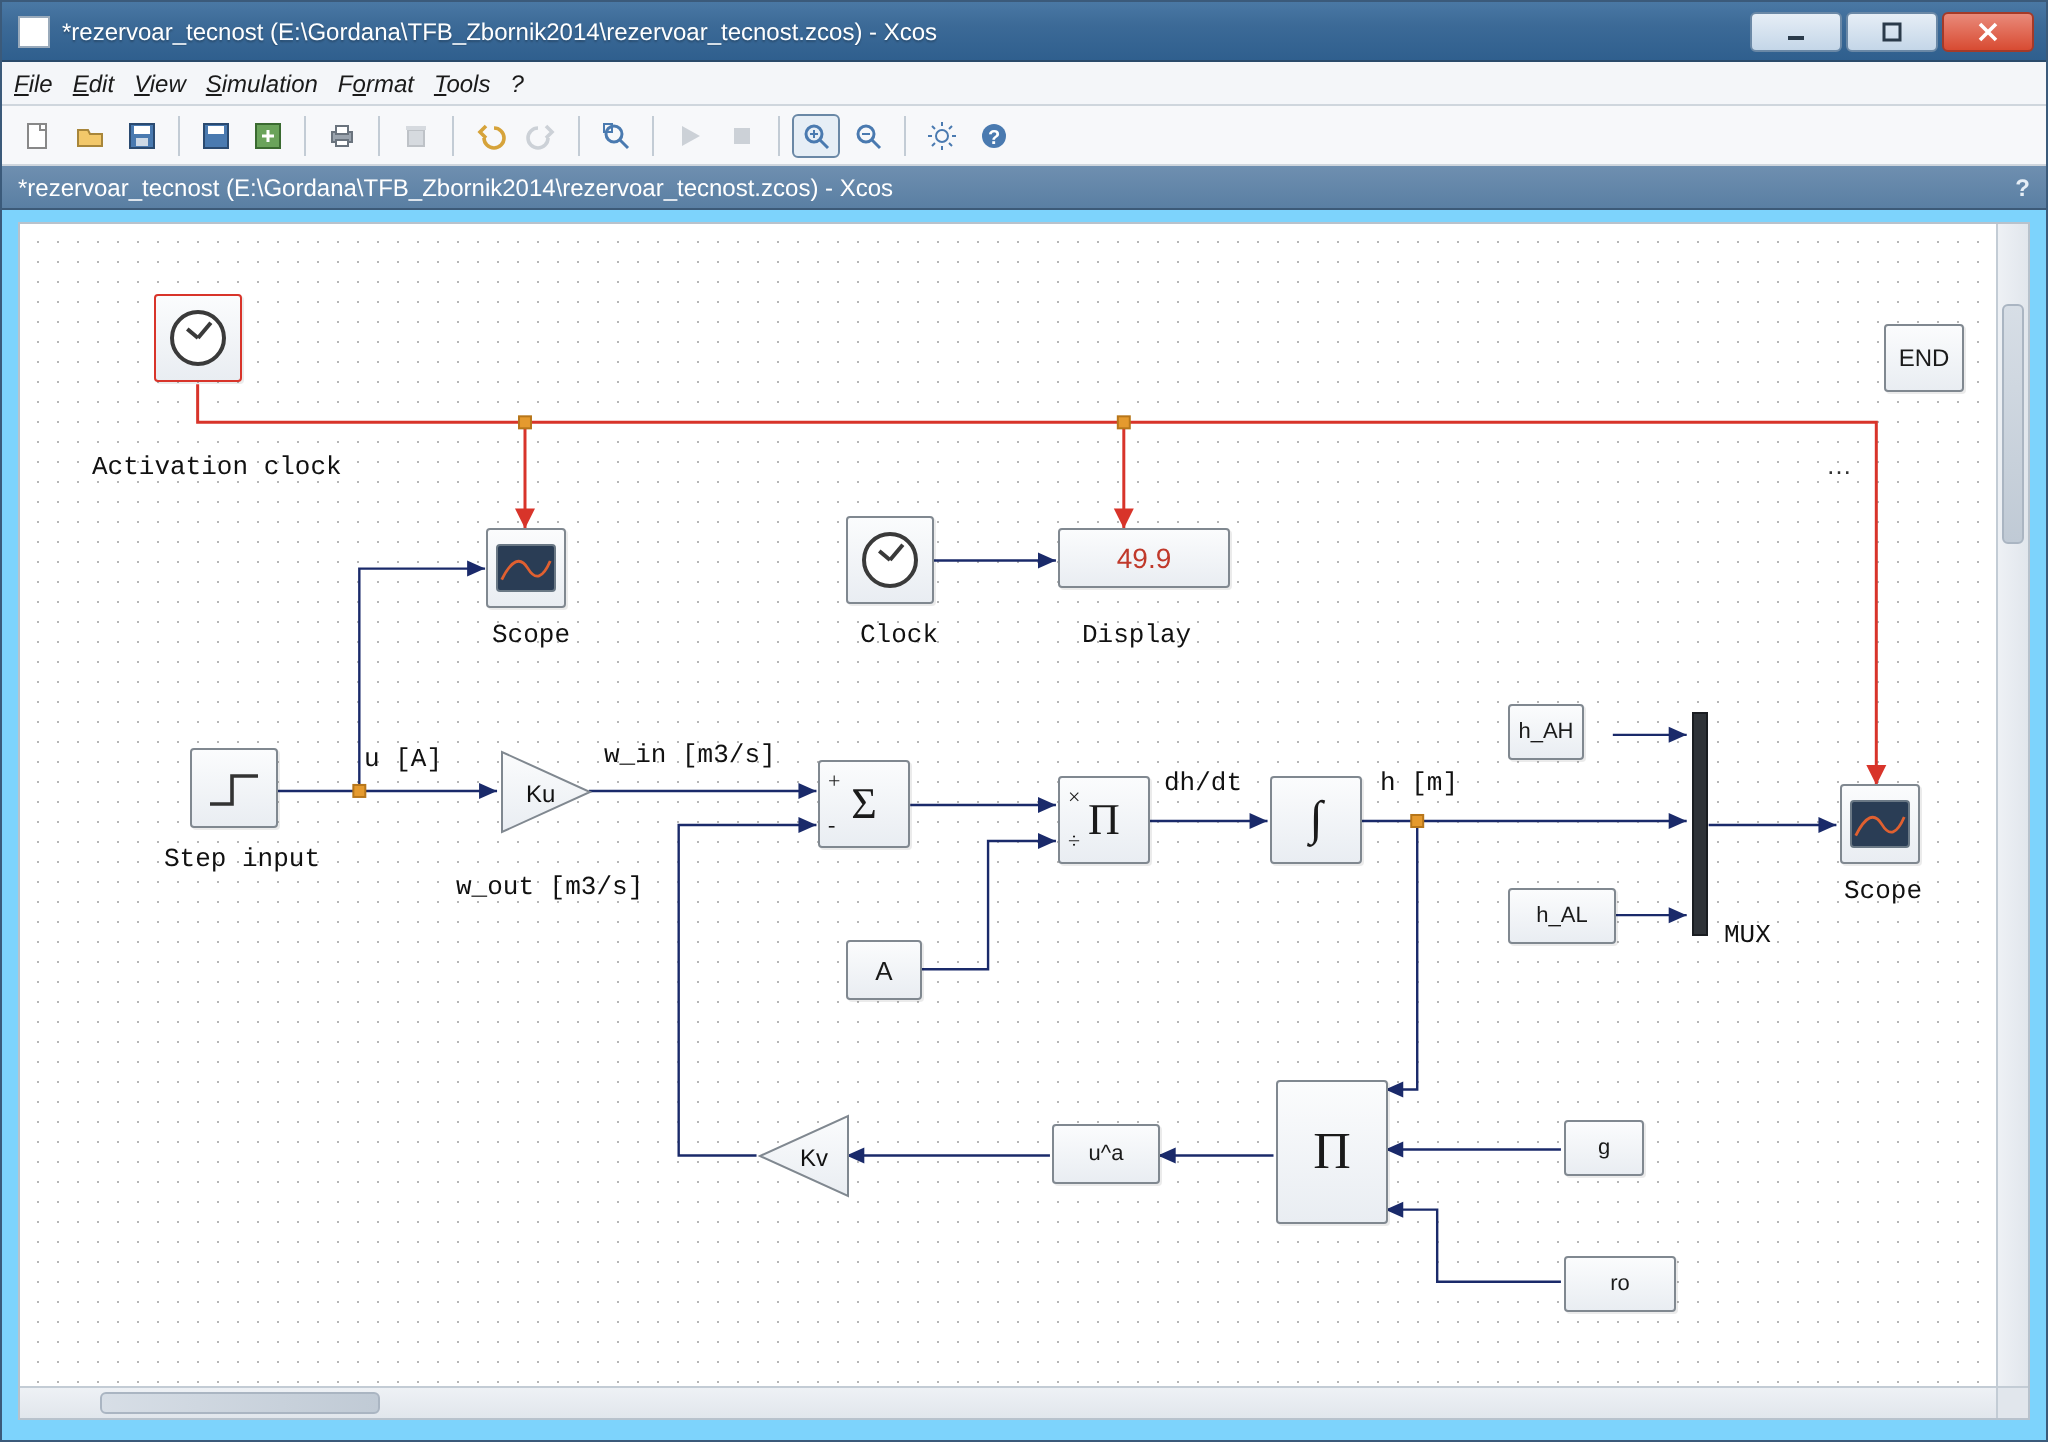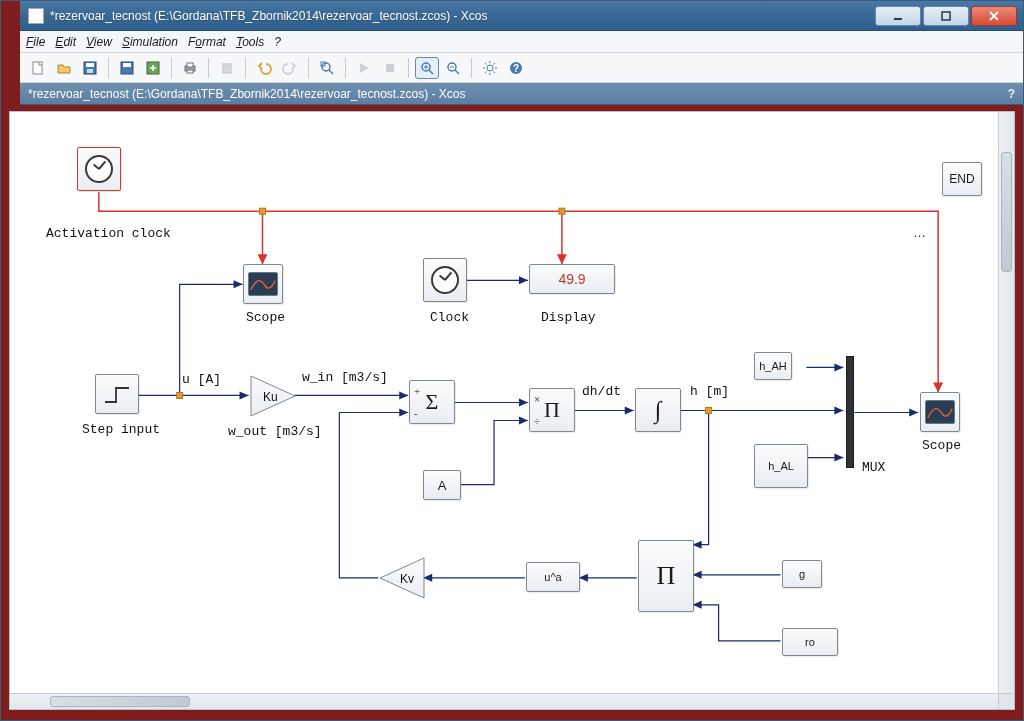--- a/index.html
+++ b/index.html
@@ -3,24 +3,23 @@
 <meta charset="utf-8">
 <style>
   * { box-sizing: border-box; }
   html, body { margin: 0; padding: 0; font-family: "Segoe UI", Tahoma, sans-serif; font-size: 12px; }
   body { background: #fff; }
 
   
   .window {
     width: 1024px; height: 721px;
     border: 1px solid #3b5a7a;
-    background: #7f1d1d;
+    background: #7dd3fc;
     position: relative;
     box-shadow: 0 0 0 1px rgba(0,0,0,0.05);
-    padding-left: 19px;
   }
   .titlebar {
     height: 30px;
     background: linear-gradient(to bottom, #4a78a4 0%, #3c6a97 40%, #2f5f8e 100%);
     color: #fff;
     display: flex; align-items: center;
     padding: 0 6px 0 8px;
     position: relative;
     border-bottom: 1px solid #2a4a6a;
   }
@@ -410,42 +409,42 @@
           <defs>
               <linearGradient id="g1" x1="0" y1="0" x2="0" y2="1">
                 <stop offset="0" stop-color="#fbfcfd"></stop>
                 <stop offset="1" stop-color="#e9edf2"></stop>
               </linearGradient>
             </defs>
           <text x="14" y="27" font-size="12" fill="#111">Ku</text>
         </svg>
       </div>
       <div class="label" style="left:292px;top:258px">w_in [m3/s]</div>
-      <div class="label" style="left:218px;top:312px">w_out [m3/s]</div>
+      <div class="label" style="left:218px;top:324px">w_out [m3/s]</div>
 
       <div class="blk" style="left:399px;top:268px;width:46px;height:44px;font-family:serif">
         <span style="position:absolute;left:4px;top:4px;font-size:11px">+</span>
         <span style="position:absolute;left:4px;bottom:4px;font-size:11px">-</span>
         <span style="font-size:22px">Σ</span>
       </div>
 
       <div class="blk" style="left:413px;top:358px;width:38px;height:30px">A</div>
 
       <div class="blk" style="left:519px;top:276px;width:46px;height:44px;font-family:serif">
         <span style="position:absolute;left:4px;top:4px;font-size:11px">×</span>
         <span style="position:absolute;left:4px;bottom:4px;font-size:11px">÷</span>
         <span style="font-size:22px">Π</span>
       </div>
       <div class="label" style="left:572px;top:272px">dh/dt</div>
 
       <div class="blk" style="left:625px;top:276px;width:46px;height:44px;font-family:serif;font-size:24px;font-style:italic">∫</div>
       <div class="label" style="left:680px;top:272px">h [m]</div>
 
       <div class="blk small" style="left:744px;top:240px;width:38px;height:28px">h_AH</div>
-      <div class="blk small" style="left:744px;top:332px;width:54px;height:44px">h_AL</div>
+      <div class="blk small" style="left:744px;top:332px;width:54px;height:28px">h_AL</div>
 
       <div class="mux" style="left:836px;top:244px;height:112px"></div>
       <div class="label" style="left:852px;top:348px">MUX</div>
 
       <div class="blk" style="left:910px;top:280px;width:40px;height:40px">
         <div class="scope-inner">
           <svg viewBox="0 0 30 24">
               <path d="M2 18 Q10 2 16 12 T28 8" stroke="#e06030" stroke-width="1.5" fill="none"></path>
             </svg>
         </div>

